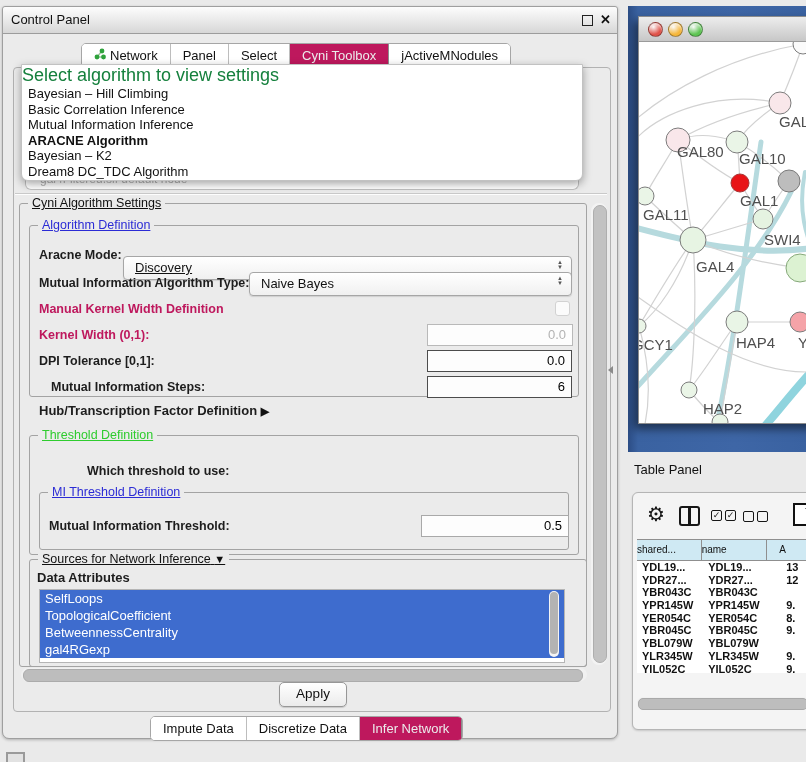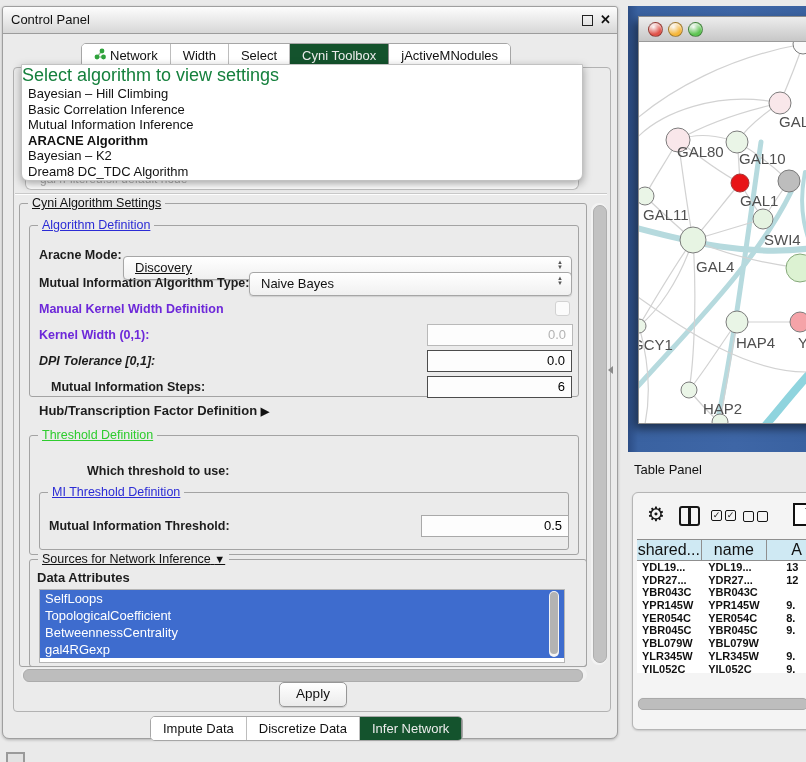--- a/index.html
+++ b/index.html
@@ -16,21 +16,21 @@
   #cp-title{position:absolute;left:8px;top:0;line-height:26px;font-size:13px;color:#111;}
   #cp-float{position:absolute;right:24px;top:8px;width:9px;height:9px;border:1.5px solid #222;background:transparent;}
   #cp-close{position:absolute;right:6px;top:4px;font-size:13px;font-weight:bold;color:#111;line-height:18px;}
 
   
   .tabbar{position:absolute;display:flex;height:23px;background:#fff;border:1px solid #a6a6a6;
     border-radius:5px;overflow:hidden;font-size:13px;}
   .tabbar .tab{display:flex;align-items:center;gap:4px;padding:0 12px;color:#111;
     border-right:1px solid #bdbdbd;background:#fff;white-space:nowrap;cursor:default;}
   .tabbar .tab:last-child{border-right:none;}
-  .tabbar .tab.sel{background:#14532d;color:#ececec;border-right:1px solid #8d8d8d;}
+  .tabbar .tab.sel{background:#be185d;color:#ececec;border-right:1px solid #8d8d8d;}
   #top-tabs{left:78px;top:36px;}
   #bottom-tabs{left:147px;top:709px;}
 
   
   #inner-panel{position:absolute;left:10px;top:60px;width:596px;height:643px;
     background:#ebebeb;border:1px solid #b2b2b2;border-radius:4px;}
 
   
   #algo-overlay{position:absolute;left:18px;top:57px;width:560px;height:115px;
     background:#fff;border:1px solid #c2c2c2;border-radius:0 0 7px 7px;
@@ -47,21 +47,21 @@
   #divider-1{position:absolute;left:12px;top:186px;width:592px;height:1px;background:#c9c9c9;z-index:6;
     box-shadow:0 1px 0 #fdfdfd;}
 
   
   .groupbox{position:absolute;border:1px solid #a3a3a3;border-radius:3px;}
   .gb-title{position:absolute;top:-8px;left:8px;background:#ebebeb;padding:0 4px;font-size:12.5px;color:#111;white-space:nowrap;text-decoration:underline;}
   .gb-title.blue{color:#2b2bd5;}
   .gb-title.green{color:#2ecc2e;}
 
   .lbl{position:absolute;font-size:12.5px;font-weight:bold;color:#1d1d1d;white-space:nowrap;}
-  .lbl.dis{color:#6d28d9;}
+  .lbl.dis{color:#be185d;}
 
   .combo{position:absolute;height:22px;border:1px solid #a6a6a6;border-radius:4px;
     background:linear-gradient(#ffffff,#f0f0f0);font-size:13px;line-height:22px;padding-left:11px;color:#111;
     box-shadow:0 1px 1px rgba(0,0,0,.12);}
   .combo .spin{position:absolute;right:8px;top:3px;display:flex;flex-direction:column;align-items:center;
     font-size:6px;line-height:5px;color:#555;}
 
   .numfield{position:absolute;height:20px;background:#fdfdfd;font-size:13px;line-height:20px;
     text-align:right;padding:0 6px;color:#000;}
   .numfield.soft{border:1px solid #b9b9b9;color:#b3b3b3;}
@@ -118,21 +118,21 @@
   #col-icon div{position:absolute;left:50%;top:0;bottom:0;width:2.5px;margin-left:-1.25px;background:#161616;}
   .cb-pair{display:flex;gap:3px;}
   #cb-checked{left:78px;top:17px;}
   #cb-unchecked{left:110px;top:18px;}
   .cb{width:9px;height:9px;border:1.6px solid #161616;border-radius:2px;font-size:9px;line-height:9px;color:#161616;text-align:center;}
   #page-icon{left:160px;top:10px;width:14px;height:19px;border:2px solid #111;background:#fff;}
   #page-icon div{position:absolute;right:-2px;top:-2px;width:0;height:0;border-left:6px solid transparent;border-bottom:6px solid #111;}
 
   #data-table{position:absolute;left:4px;top:46px;right:-2px;}
   #table-header{display:flex;height:20px;background:#cfe9f3;border-top:1px solid #8f8f8f;border-bottom:1px solid #8f8f8f;}
-  #table-header .hc{font-size:16px;color:#111;line-height:20px;text-align:center;border-right:1px solid #8f8f8f;overflow:hidden;white-space:nowrap;}
+  #table-header .hc{font-size:10px;color:#111;line-height:20px;border-right:1px solid #8f8f8f;overflow:hidden;white-space:nowrap;}
   .hc.c1{width:73px;} .hc.c2{width:74px;} .hc.c3{width:40px;text-align:left;padding-left:12px;}
   #table-rows{height:112px;overflow:hidden;background:#fff;}
   .trow{display:flex;height:12.7px;}
   .trow div{font-size:11px;font-weight:bold;color:#111;line-height:12.7px;white-space:nowrap;overflow:hidden;}
   .trow .c1{width:69px;padding-left:5px;} .trow .c2{width:74px;} .trow .c3{width:30px;padding-left:7px;}
   #t-hscroll{position:absolute;left:4px;top:204px;width:172px;height:12px;background:#f0f0f0;border-radius:6px;}
   #t-hthumb{position:absolute;left:1px;top:1px;width:168px;height:10px;background:#bdbdbd;border:1px solid #a9a9a9;border-radius:5px;}
 </style>
 </head>
 <body>
@@ -151,21 +151,21 @@
           <span><svg width="12" height="12">
               <line x1="3" y1="9" x2="8" y2="3" stroke="#9fc79f" stroke-width="1.5"></line>
               <line x1="3" y1="9" x2="9" y2="9" stroke="#9fc79f" stroke-width="1.5"></line>
               <circle cx="3" cy="9" r="2.4" fill="#2fa33c"></circle>
               <circle cx="8" cy="3" r="2.4" fill="#2fa33c"></circle>
               <circle cx="9.5" cy="9" r="2.4" fill="#2fa33c"></circle>
             </svg></span>
           <span>Network</span>
         </div>
         <div class="tab">
-          <span>Width</span>
+          <span>Panel</span>
         </div>
         <div class="tab">
           <span>Select</span>
         </div>
         <div class="tab sel">
           <span>Cyni Toolbox</span>
         </div>
         <div class="tab">
           <span>jActiveMNodules</span>
         </div>
@@ -207,21 +207,21 @@
     </div>
     <span class="lbl" style="left:36px;top:269px;">Mutual Information Algorithm Type:</span>
     <div class="combo" style="left:246px;top:265px;width:310px;">
       <span>Naive Bayes</span>
       <span class="spin">▲<span>▼</span></span>
     </div>
     <span class="lbl dis" style="left:36px;top:295px;">Manual Kernel Width Definition</span>
     <div id="manual-kernel-checkbox"></div>
     <span class="lbl dis" style="left:36px;top:321px;">Kernel Width (0,1):</span>
     <div class="numfield soft" style="left:424px;top:317px;width:132px;">0.0</div>
-    <span class="lbl" style="left:36px;top:347px;font-style:italic;">DPI Tolerance [0,1]:</span>
+    <span class="lbl" style="left:36px;top:347px;">DPI Tolerance [0,1]:</span>
     <div class="numfield hard" style="left:424px;top:343px;width:131px;">0.0</div>
     <span class="lbl" style="left:48px;top:373px;">Mutual Information Steps:</span>
     <div class="numfield hard" style="left:424px;top:369px;width:131px;">6</div>
 
     <span class="lbl" style="left:36px;top:396px;font-size:13px;">
       <span>Hub/Transcription Factor Definition</span>
       <span class="tri"> ▶</span>
     </span>
 
     <div class="groupbox" style="left:26px;top:428px;width:548px;height:118px;">

